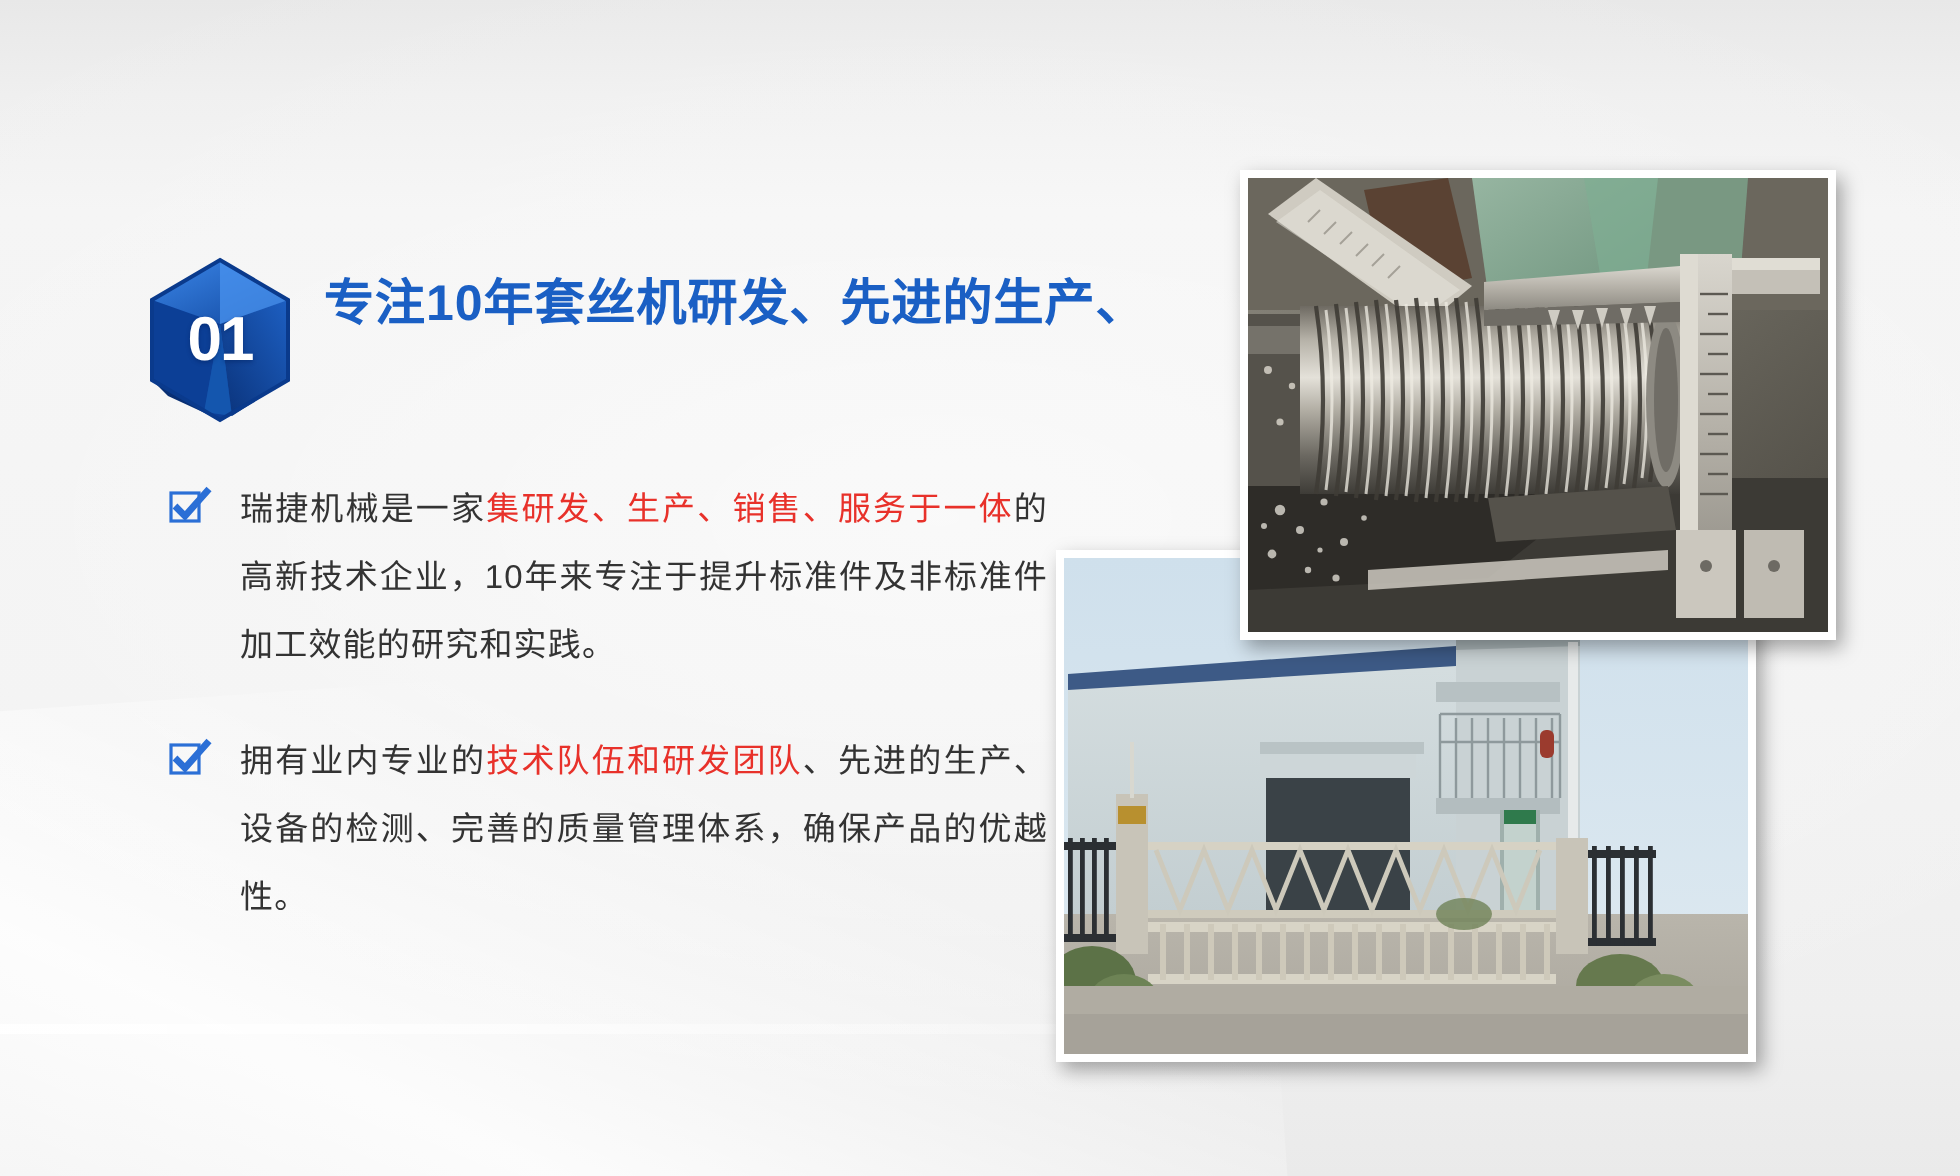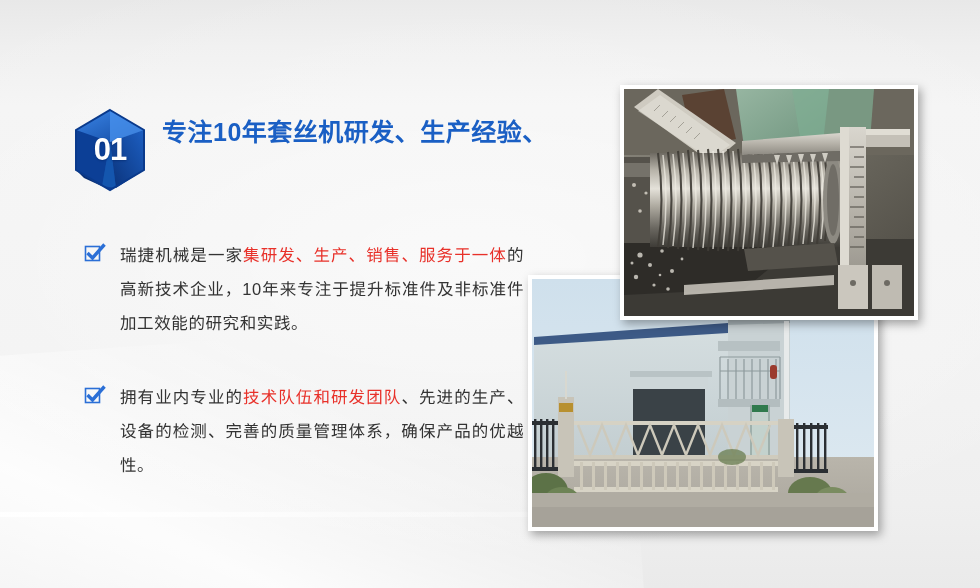--- a/index.html
+++ b/index.html
@@ -62,21 +62,21 @@
     position: absolute;
     left: 0;
     top: 0;
     width: 560px;
     height: 588px;
   }
 
   .headline-row {
     position: absolute;
     left: 72px;
-    top: 106px;
+    top: 126px;
     width: 470px;
     display: flex;
     align-items: flex-start;
   }
 
   
   .badge {
     position: relative;
     width: 76px;
     height: 84px;
@@ -117,21 +117,21 @@
   
   .bullets {
     position: absolute;
     left: 84px;
     top: 238px;
     width: 440px;
   }
   .bullet {
     display: flex;
     align-items: flex-start;
-    margin-bottom: 40px;
+    margin-bottom: 24px;
   }
   .bullet:last-child { margin-bottom: 4px; }
 
   .check-icon {
     flex: 0 0 22px;
     width: 22px;
     height: 22px;
     margin-top: 4px;
     margin-right: 14px;
   }
@@ -211,21 +211,21 @@
           <polygon points="38,34 30,78 44,80" fill="#1456ae"></polygon>
           <polygon points="38,2 38,34 72,22" fill="#4a93ef" opacity=".75"></polygon>
           <polygon points="4,62 30,78 38,82" fill="#0a3畫" fill-opacity="0"></polygon>
           <polygon points="4,62 30,78 38,82 12,70" fill="#092f73"></polygon>
           <polygon points="38,2 72,22 72,62 38,82 4,62 4,22" fill="none" stroke="#0a3a8c" stroke-width="2"></polygon>
         </svg>
         <div class="badge-number">01</div>
       </div>
 
       <div class="headline">
-        <span class="ln">专注10年套丝机研发、生产经验、</span>
+        <span class="ln">专注10年套丝机研发、先进的生产、</span>
       </div>
     </div>
 
     <div class="bullets">
 
       <div class="bullet">
         <span class="check-icon">
           <svg width="22" height="22" viewBox="0 0 22 22" xmlns="http://www.w3.org/2000/svg">
             <rect x="1.5" y="4.5" width="14" height="14" fill="none" stroke="#2b6fd6" stroke-width="1.6"></rect>
             <path d="M3.5 11 L8.5 16 L20.5 2.5" fill="none" stroke="#2b6fd6" stroke-width="3.4" stroke-linecap="butt" stroke-linejoin="miter"></path>

